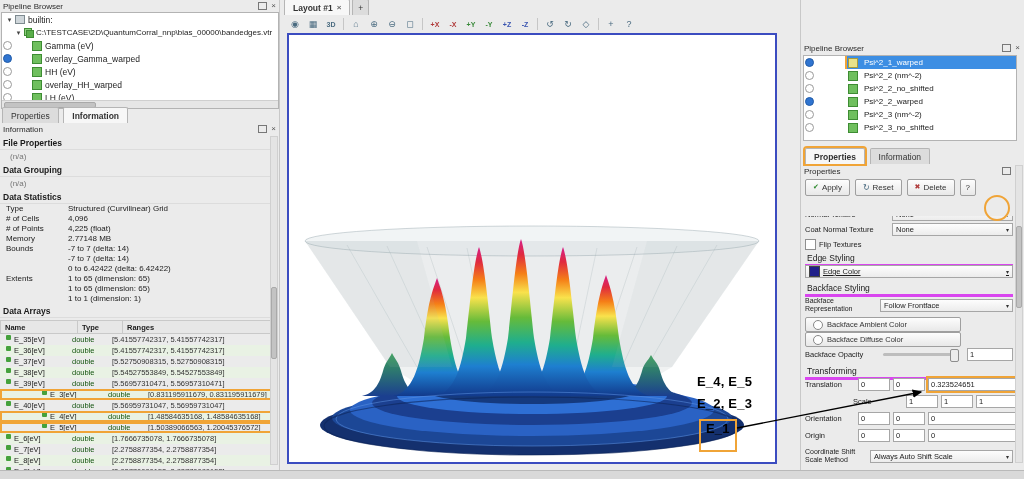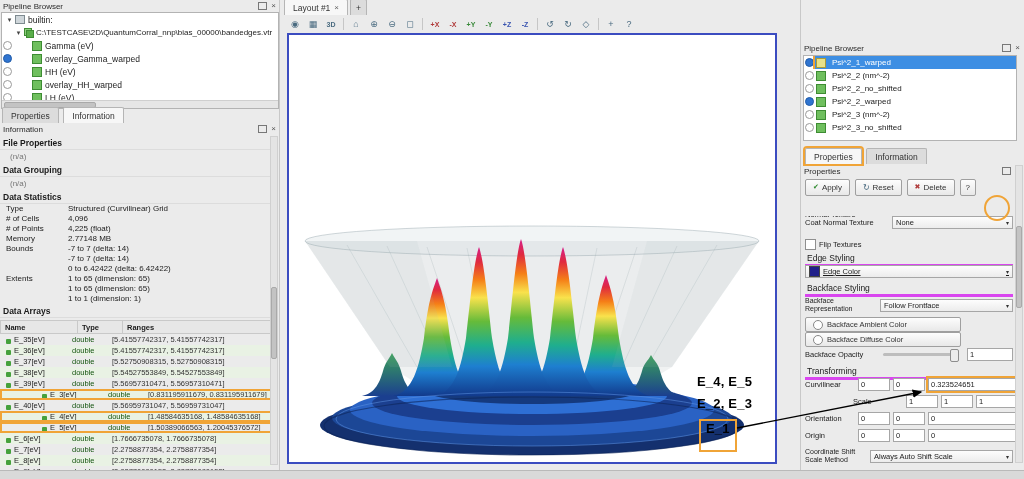--- a/index.html
+++ b/index.html
@@ -18,30 +18,30 @@
   .exp{width:9px;font-size:7px;color:#444;text-align:center;flex:none;}
   .cube{width:8px;height:8px;background:#6fbf5e;border:1px solid #3e8c33;margin:0 3px 0 1px;flex:none;}
   .mblock{width:9px;height:9px;position:relative;margin:0 3px 0 1px;flex:none;}
   .mblock:before,.mblock:after{content:"";position:absolute;width:6px;height:6px;background:#8fd07f;border:1px solid #3e8c33;}
   .mblock:before{left:0;top:0;}.mblock:after{left:2px;top:2px;background:#5aae4a;}
   .srv{width:8px;height:7px;background:#cfd6da;border:1px solid #7e8a90;margin:0 3px 0 1px;flex:none;}
   .scroll-h{background:#e6e6e6;border-top:1px solid #cfcfcf;}
   .thumb{background:#c3c3c3;border:1px solid #a9a9a9;border-radius:2px;position:absolute;}
   .tab{height:15px;display:inline-flex;align-items:center;padding:0 8px;font-size:8.5px;background:#dcdcdc;
        border:1px solid #b5b5b5;border-bottom:none;border-radius:2px 2px 0 0;color:#333;margin-right:2px;}
-  .tab.active{background:#f7f7f7;font-weight:normal;}
+  .tab.active{background:#f7f7f7;font-weight:bold;}
   .sect-h{font-weight:bold;font-size:8.5px;padding:2px 3px 1px;border-bottom:1px solid #dcdcdc;}
   .na{color:#777;padding:2px 0 2px 10px;font-size:8px;}
   .statrow{display:flex;font-size:8px;line-height:10px;padding-left:6px;}
   .statlab{width:62px;flex:none;}
   .dt-head{display:flex;background:#e7e7e7;border:1px solid #c9c9c9;font-weight:bold;font-size:7.5px;height:12px;align-items:center;}
   .dt-head span{border-right:1px solid #c9c9c9;height:100%;display:flex;align-items:center;padding-left:4px;}
   .dt-row{display:flex;align-items:center;height:11px;font-size:7.5px;}
   .dt-row.alt{background:#e9f2e4;}
-  .c-name{width:72px;flex:none;display:flex;align-items:flex-end;overflow:hidden;}
+  .c-name{width:72px;flex:none;display:flex;align-items:flex-start;overflow:hidden;}
   .c-type{width:40px;flex:none;color:#14540f;}
   .c-rng{flex:1;overflow:hidden;white-space:nowrap;color:#333;}
   .dot{width:5px;height:5px;border-radius:1px;background:#45a13c;margin:0 3px 0 6px;flex:none;}
   .hlrow{outline:2px solid #f0a437;outline-offset:-2px;padding-left:36px;}
   .ohl{outline:2px solid #f0a437;}
   .ocircle{position:absolute;border:2px solid #f0a437;border-radius:50%;pointer-events:none;z-index:80;}
   .tbi{display:inline-flex;align-items:center;justify-content:center;width:16px;height:15px;font-size:9px;color:#4a6b80;
        border:1px solid transparent;flex:none;}
   .tbi.txt{font-size:7px;font-weight:bold;}
   .c-red{color:#b03a3a;}.c-grn{color:#3a8a3a;}.c-blu{color:#3a55b0;}
@@ -55,21 +55,21 @@
   .hdr2{font-weight:normal;font-size:8.5px;border-bottom:3px solid #d946ef;padding:1px 2px;}
   .prow{position:absolute;left:4px;right:4px;display:flex;align-items:center;gap:3px;}
   .plab{font-size:7.5px;color:#222;flex:none;}
   .plab2{font-size:7px;line-height:8px;color:#222;flex:none;}
   .chk{width:9px;height:9px;border:1px solid #8f8f8f;background:#fff;flex:none;}
   .swatch{width:9px;height:9px;border:1px solid #444;background:#20208a;flex:none;}
   .cswatch{width:8px;height:8px;border:1px solid #888;border-radius:50%;background:#fff;flex:none;}
   .slider{flex:1;height:3px;background:#bdbdbd;border-radius:2px;position:relative;margin:0 5px;}
   .sthumb{position:absolute;right:0;top:-4px;width:7px;height:11px;background:#ececec;border:1px solid #8d8d8d;border-radius:2px;}
   .annot{position:absolute;font-weight:bold;font-size:13px;color:#000;z-index:70;letter-spacing:0.2px;}
-  .listrow{display:flex;align-items:center;height:13px;font-size:8px;white-space:nowrap;overflow:hidden;}
+  .listrow{display:flex;align-items:center;height:13px;font-size:8px;white-space:nowrap;overflow:hidden;gap:32px;}
   .listrow .lbl{padding:0 3px;}
   .listrow.sel-row .inner{background:#3d8ee3;color:#fff;}
   .inner{display:flex;align-items:center;flex:1;height:13px;}
 </style>
 </head>
 <body>
 
 <div class="abs" id="left-panel" style="left:0;top:0;width:279px;height:471px;border-right:1px solid #c8c8c8;background:#ebebeb;">
 
   <div class="panel-head">
@@ -509,21 +509,21 @@
   <div class="abs" style="left:0;top:216px;right:6px;height:249px;overflow:hidden;">
 
     <div class="prow" style="top:-8px;">
       <span class="plab" style="width:84px;">Normal Texture</span>
       <span class="sel" style="flex:1;">
         <span>None</span>
         <span class="arr">▾</span>
         </span>
     </div>
 
-    <div class="prow" style="top:0;">
+    <div class="prow" style="top:7px;">
       <span class="plab" style="width:84px;">Coat Normal Texture</span>
       <span class="sel" style="flex:1;">
         <span>None</span>
         <span class="arr">▾</span>
         </span>
     </div>
 
     <div class="prow" style="top:23px;">
       <span class="chk"></span>
       <span class="plab">Flip Textures</span>
@@ -569,21 +569,21 @@
       <span class="plab" style="width:70px;">Backface Opacity</span>
       <span class="slider">
           <span class="sthumb"></span>
         </span>
       <input class="fld" style="width: 46px;" type="text" value="1">
     </div>
 
     <div class="prow hdr2" style="top:149px;right:4px;display:block;">Transforming</div>
 
     <div class="prow" style="top:162px;">
-      <span class="plab" style="width:50px;">Curvilinear</span>
+      <span class="plab" style="width:50px;">Translation</span>
       <input class="fld" style="width: 32px;" type="text" value="0">
       <input class="fld" style="width: 32px;" type="text" value="0">
       <input class="fld ohl" style="flex: 1 1 0%;" type="text" value="0.323524651">
     </div>
 
     <div class="prow" style="top:179px;">
       <span class="plab" style="width:50px;padding-left:48px;">Scale</span>
       <input class="fld" style="width: 32px;" type="text" value="1">
       <input class="fld" style="width: 32px;" type="text" value="1">
       <input class="fld" style="flex: 1 1 0%;" type="text" value="1">

